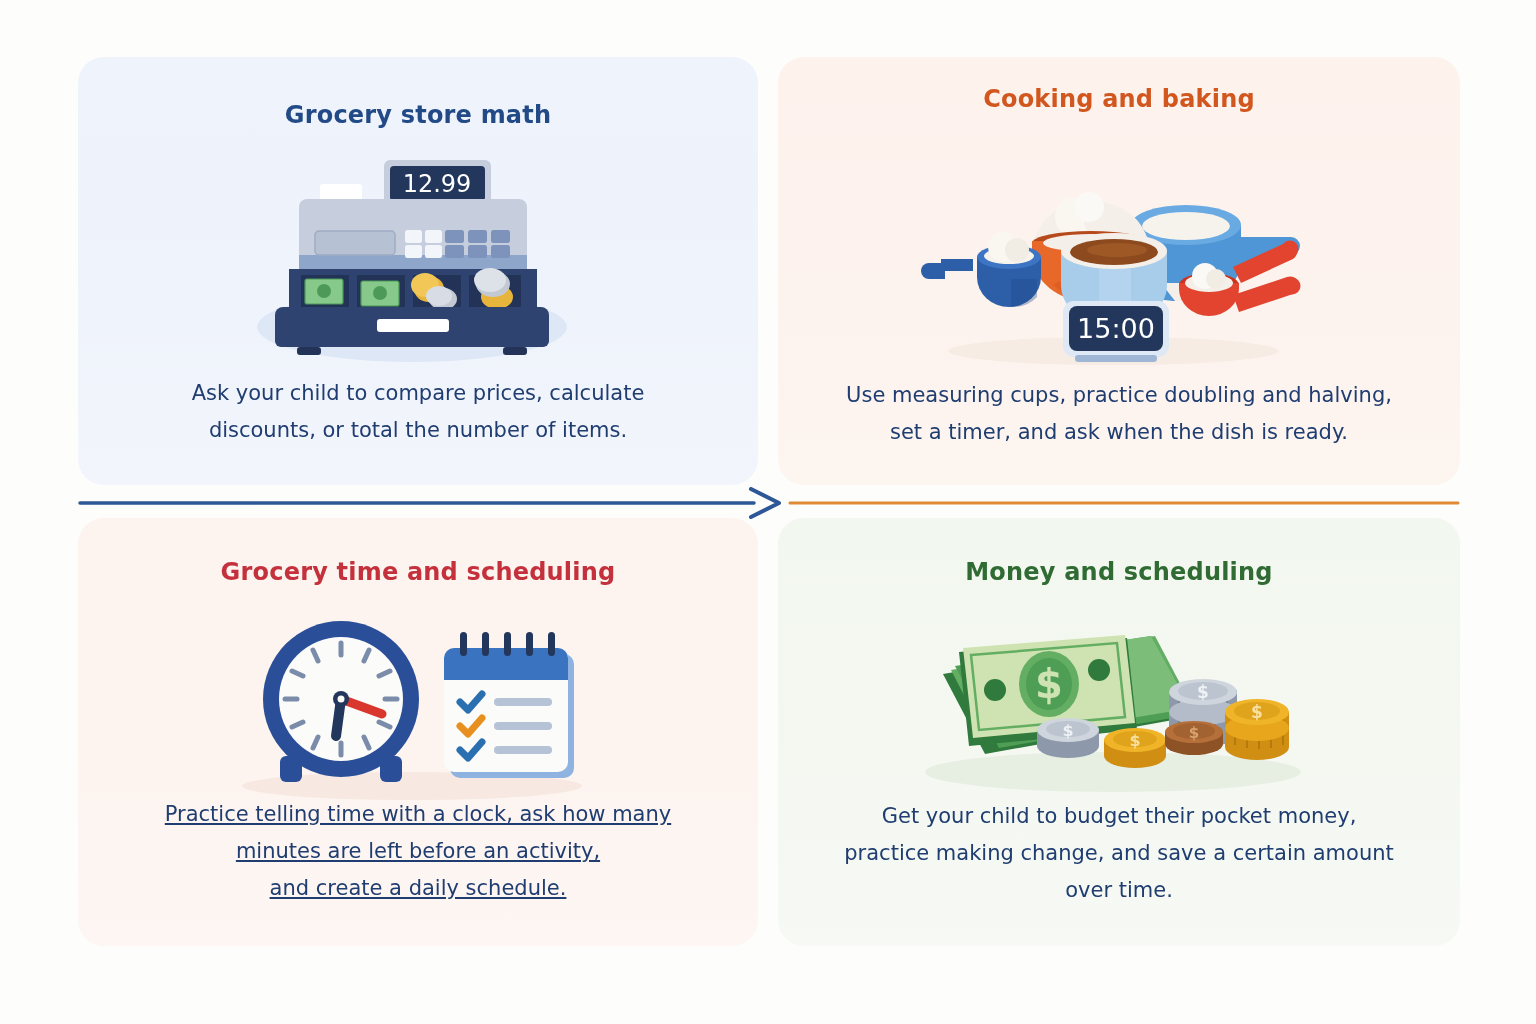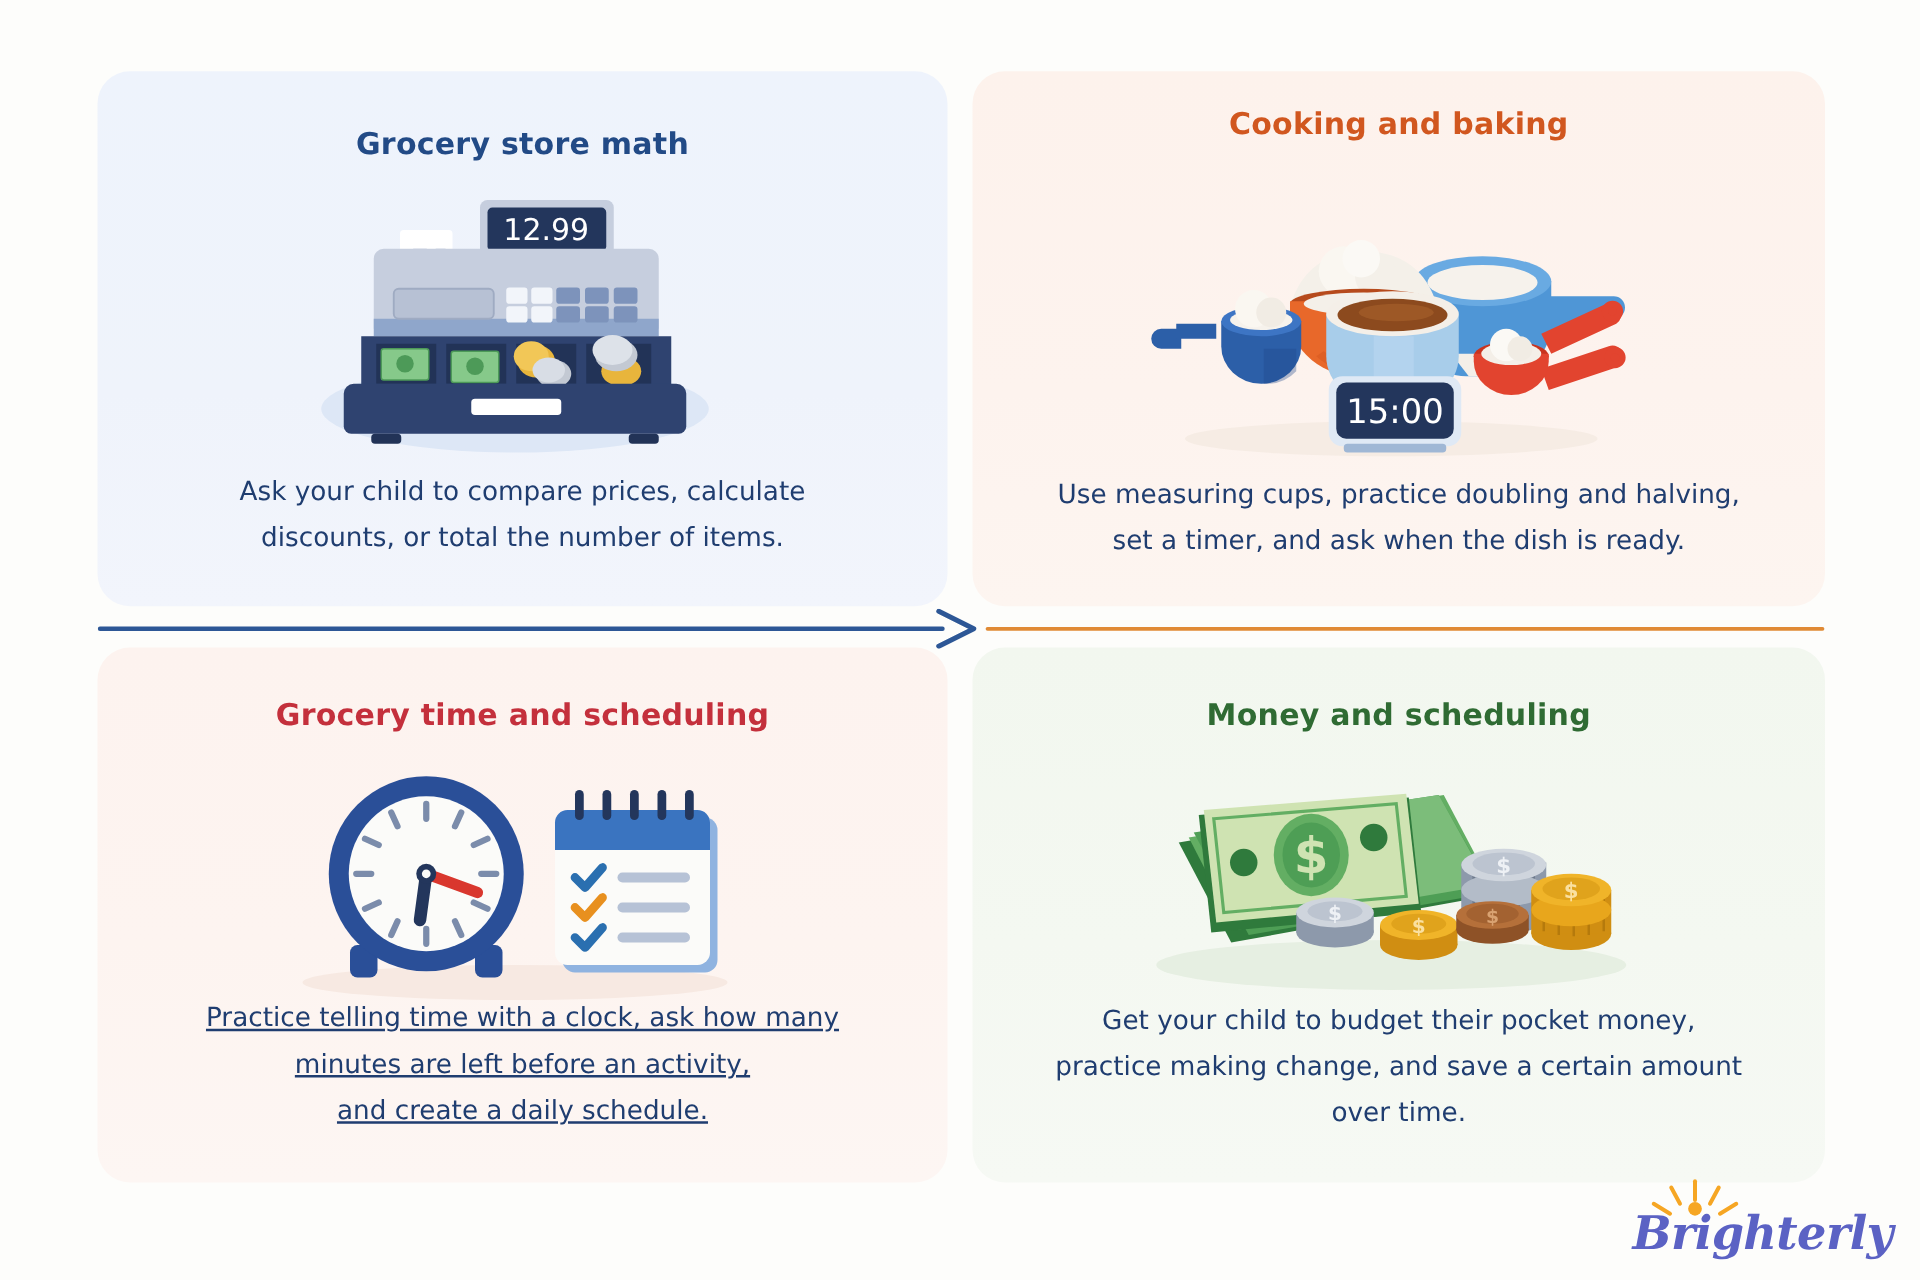--- a/index.html
+++ b/index.html
@@ -410,27 +410,14 @@
   </div>
 
   <div class="divider">
     <svg width="1382" height="32" viewBox="0 0 1382 32">
       <line x1="2" y1="16" x2="676" y2="16" stroke="#2d5796" stroke-width="3.5" stroke-linecap="round"></line>
       <polyline points="673,2 701,16 673,30" fill="none" stroke="#2d5796" stroke-width="4" stroke-linecap="round" stroke-linejoin="round"></polyline>
       <line x1="712" y1="16" x2="1380" y2="16" stroke="#e08a35" stroke-width="3" stroke-linecap="round"></line>
     </svg>
   </div>
 
-  <div class="logo">
-    <svg width="200" height="74" viewBox="0 0 200 74" style="position:absolute;left:0;top:0;">
-      <g stroke="#f6a623" stroke-width="3.2" stroke-linecap="round">
-        <line x1="50" y1="24" x2="50" y2="9"></line>
-        <line x1="38" y1="27" x2="31" y2="14"></line>
-        <line x1="62" y1="27" x2="69" y2="14"></line>
-        <line x1="30" y1="35" x2="17" y2="27"></line>
-        <line x1="70" y1="35" x2="83" y2="27"></line>
-      </g>
-      <circle cx="50" cy="31" r="5.5" fill="#f6a623"></circle>
-    </svg>
-    <div class="logo-text">Brighterly</div>
-  </div>
 
 </div>
 
 </body></html>

